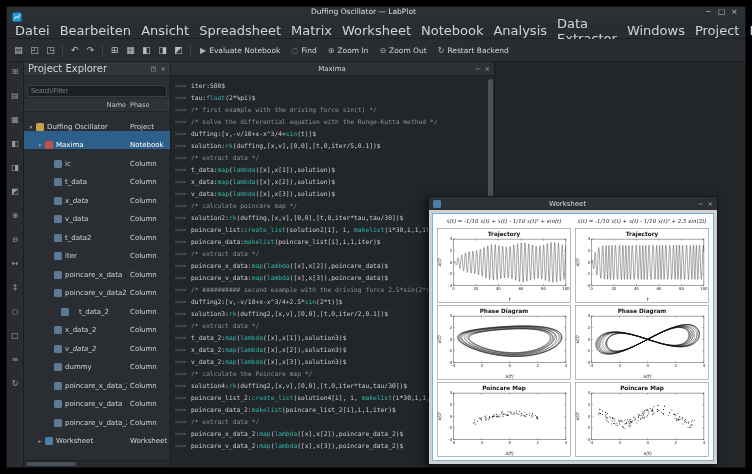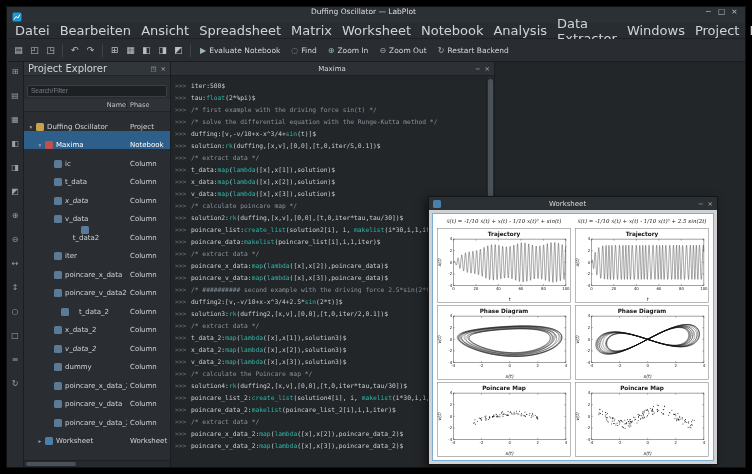--- a/index.html
+++ b/index.html
@@ -233,21 +233,21 @@
           </div>
           <div class="tree-row">
             <span class="tr-name" style="padding-left: 21px;">
               <span class="expander"></span>
               <span class="tree-ico ico-column"></span>
               <span>v_data</span>
             </span>
             <span class="tr-type">Column</span>
           </div>
           <div class="tree-row">
-            <span class="tr-name" style="padding-left: 21px; flex-direction: column;">
+            <span class="tr-name" style="padding-left: 21px;">
               <span class="expander"></span>
               <span class="tree-ico ico-column"></span>
               <span>t_data2</span>
             </span>
             <span class="tr-type">Column</span>
           </div>
           <div class="tree-row">
             <span class="tr-name" style="padding-left: 21px;">
               <span class="expander"></span>
               <span class="tree-ico ico-column"></span>

